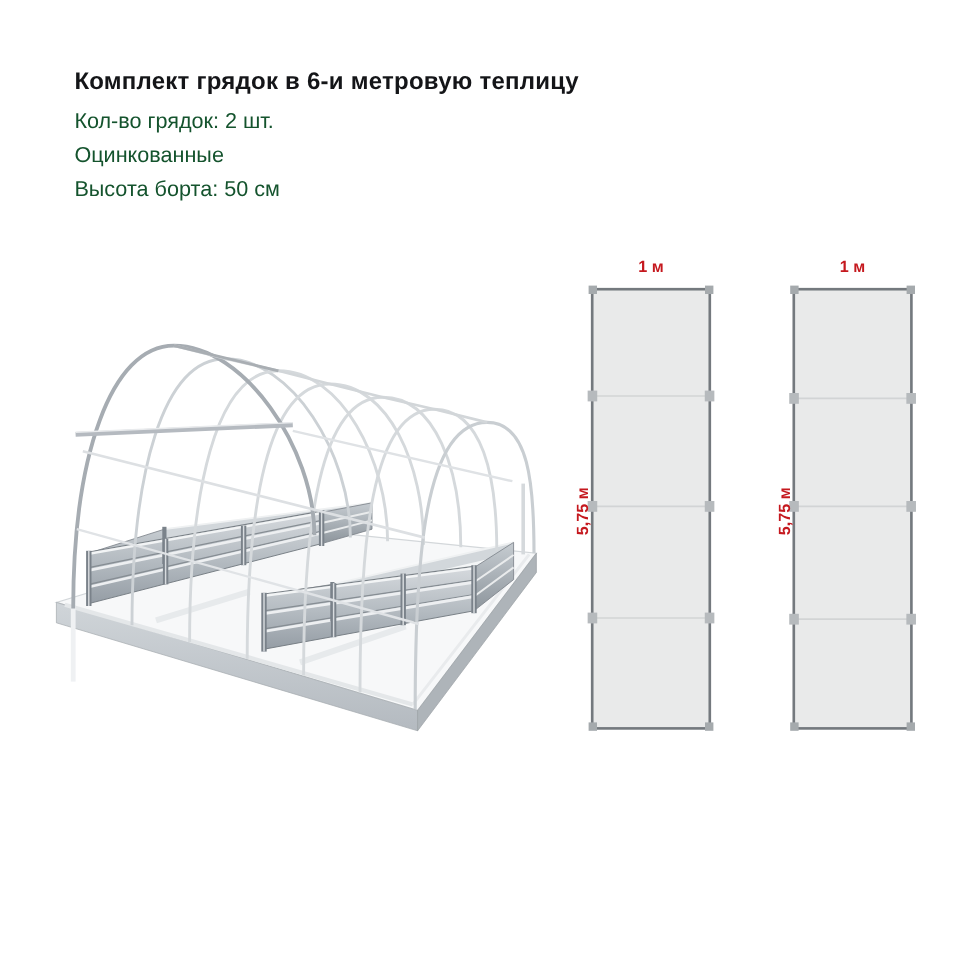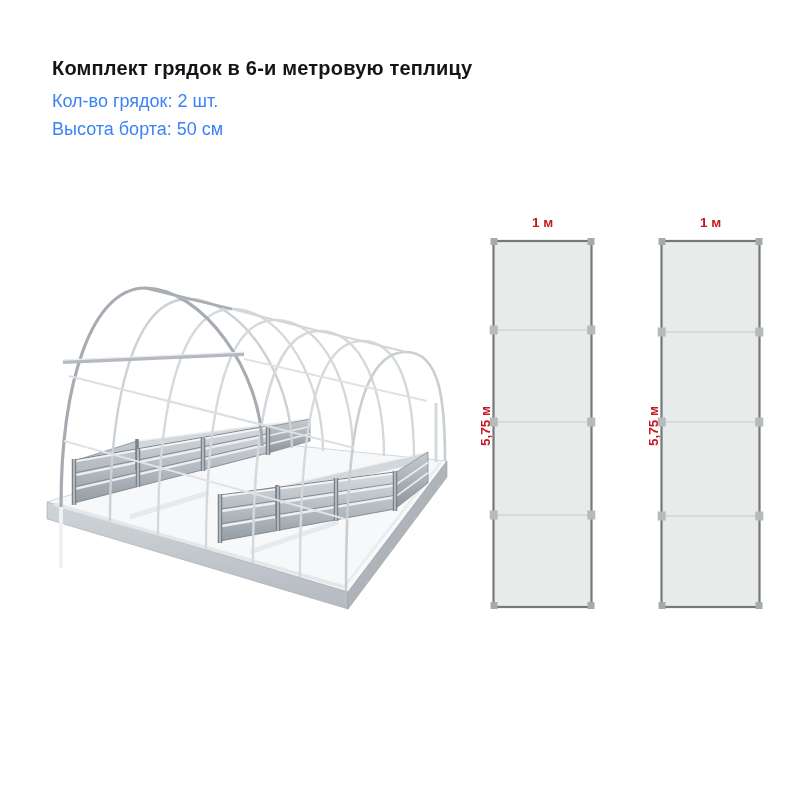--- a/index.html
+++ b/index.html
@@ -1,30 +1,31 @@
 <!DOCTYPE html>
 <html><head>
 <meta charset="utf-8">
 <style>
   html,body{margin:0;padding:0;background:#ffffff;}
   body{width:800px;height:800px;position:relative;overflow:hidden;
        font-family:"Liberation Sans","DejaVu Sans",sans-serif;}
-  .header{position:absolute;left:52px;top:57px;color:#17181a;}
+  .header{position:absolute;left:62px;top:57px;color:#17181a;}
   .header h1{margin:0;font-size:20px;font-weight:800;letter-spacing:.2px;color:#141518;}
-  .header .spec{font-size:18px;font-weight:400;line-height:26px;color:#3b82f6;margin-top:2px;}
+  .header .spec{font-size:18px;font-weight:400;line-height:26px;color:#14532d;margin-top:2px;}
   .header .spec:first-of-type{margin-top:8px;}
   svg.scene{position:absolute;left:0;top:0;width:800px;height:800px;display:block;}
   .dim-label{font-family:"Liberation Sans","DejaVu Sans",sans-serif;font-size:13.5px;font-weight:700;}
 </style>
 </head>
 <body>
 
 <div class="header">
   <h1>Комплект грядок в 6-и метровую теплицу</h1>
   <div class="spec">Кол-во грядок: 2 шт.</div>
+  <div class="spec">Оцинкованные</div>
   <div class="spec">Высота борта: 50 см</div>
 </div>
 
 <svg class="scene" viewBox="0 0 800 800">
   <defs>
     <linearGradient id="gradWall" x1="0" y1="0" x2="0" y2="1">
       <stop offset="0" stop-color="#d5d9dd"></stop>
       <stop offset="0.55" stop-color="#b3bac0"></stop>
       <stop offset="1" stop-color="#959da5"></stop>
     </linearGradient>

